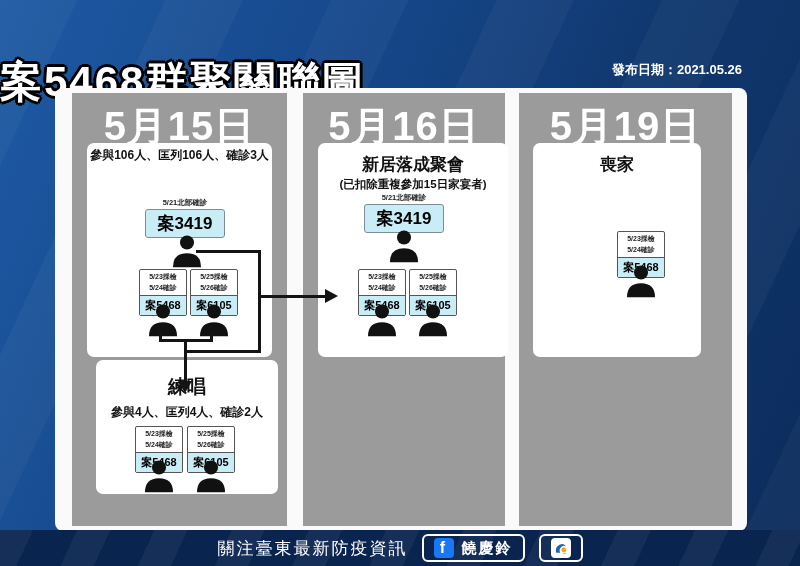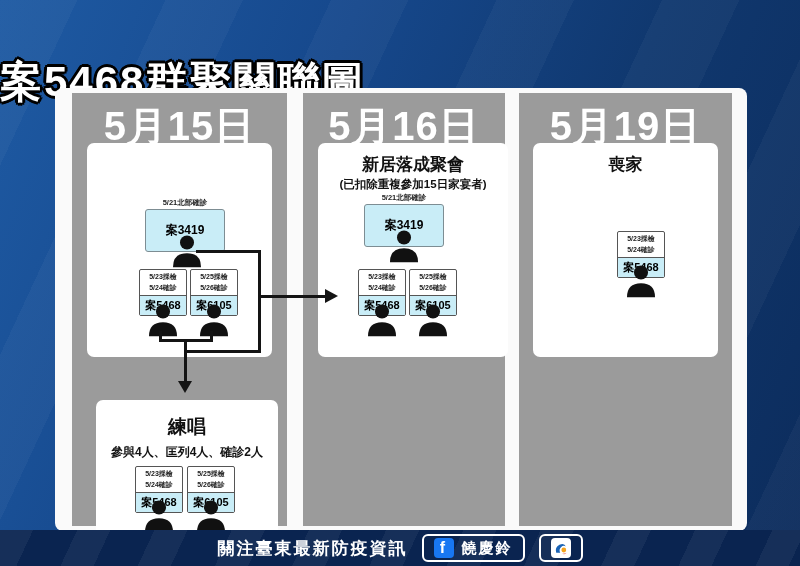--- a/index.html
+++ b/index.html
@@ -15,79 +15,81 @@
   .pubdate{position:absolute;top:61px;right:58px;color:#fff;font-size:13px;font-weight:700;}
   .panel{position:absolute;left:55px;top:88px;width:692px;height:443px;
     background:#fafafa;border-radius:8px;}
   .col{position:absolute;top:5px;height:433px;background:var(--column_gray,#9b9b9b);}
   .col-1{left:17px;width:215px;}
   .col-2{left:248px;width:202px;}
   .col-3{left:464px;width:213px;}
   .col-date{text-align:center;padding-top:6px;font-size:40px;font-weight:800;color:#fff;letter-spacing:1px;}
   .card{position:absolute;background:#fff;border-radius:7px;z-index:2;}
   .card-a{left:87px;top:143px;width:185px;height:214px;}
-  .card-b{left:96px;top:400px;width:182px;height:157px;}
+  .card-b{left:96px;top:360px;width:182px;height:134px;}
   .card-c{left:318px;top:143px;width:190px;height:214px;}
-  .card-d{left:533px;top:143px;width:185px;height:214px;}
+  .card-d{left:533px;top:143px;width:168px;height:214px;}
   .card-title{text-align:center;margin-top:10px;font-size:17px;font-weight:800;color:#111;}
   .card-title-big{font-size:19px;margin-top:14px;}
   .card-stats{text-align:center;margin-top:4px;font-size:12px;font-weight:700;color:#111;}
   .card-note{text-align:center;margin-top:1px;font-size:11.5px;font-weight:700;color:#111;}
   .case-plain{position:absolute;width:80px;text-align:center;}
   .case-plain .case-tag{font-size:7.5px;font-weight:700;color:#222;line-height:1.2;}
   .case-plain .case-badge{margin-top:2px;background:var(--badge_bg,#c9edf7);
-    border:1px solid #7d8d93;border-radius:3px;font-size:12px;font-weight:800;color:#000;padding:12px 0;}
+    border:1px solid #7d8d93;border-radius:3px;font-size:17px;font-weight:800;color:#000;padding:2px 0;}
   .case-boxed{position:absolute;width:48px;border:1px solid #555;border-radius:2px;
     text-align:center;background:#fff;}
   .case-boxed .case-tag{white-space:pre-line;font-size:7px;font-weight:700;color:#222;
     line-height:1.5;padding:2px 0;border-bottom:1px solid #555;}
   .case-boxed .case-badge{background:var(--badge_bg,#c9edf7);font-size:11px;font-weight:800;
     color:#000;padding:2px 0;}
   .person{position:absolute;width:34px;height:33px;}
   .person svg{display:block;width:100%;height:100%;}
   .overlay{position:absolute;inset:0;z-index:3;pointer-events:none;}
   .cline{position:absolute;background:#141414;}
   .arrow-right{position:absolute;width:0;height:0;
     border-top:7px solid transparent;border-bottom:7px solid transparent;border-left:13px solid #141414;}
   .arrow-down{position:absolute;width:0;height:0;
     border-left:7px solid transparent;border-right:7px solid transparent;border-top:12px solid #141414;}
   .footer{position:absolute;left:0;bottom:0;width:100%;height:36px;background:#0a2450;z-index:4;
     display:flex;align-items:center;justify-content:center;gap:14px;}
   .footer::before{content:"";position:absolute;inset:0;
     background:repeating-linear-gradient(115deg,rgba(255,255,255,0.05) 0 30px,rgba(255,255,255,0) 30px 70px);}
-  .footer-label{position:relative;color:#fff;font-size:17px;font-weight:700;letter-spacing:2px;}
+  .footer-label{position:relative;color:#fff;font-size:17px;font-weight:400;letter-spacing:2px;}
   .footer-btn{position:relative;display:flex;align-items:center;gap:8px;border:2px solid #fff;
     border-radius:6px;padding:2px 10px;color:#fff;font-size:15px;font-weight:800;
     letter-spacing:2px;background:transparent;cursor:pointer;}
   .fb-icon{width:20px;height:20px;border-radius:4px;background:var(--facebook_blue,#1877f2);
     color:#fff;font-weight:800;font-size:16px;line-height:20px;text-align:center;}
   .tt-icon{width:20px;height:20px;border-radius:4px;background:#fff;display:flex;
     align-items:center;justify-content:center;}
   .tt-icon svg{width:16px;height:16px;display:block;}
 </style>
 </head>
 <body>
 
 <div class="page">
 
   <div class="title">案5468群聚關聯圖</div>
+  <div class="pubdate">發布日期：2021.05.26</div>
 
   <div class="panel">
     <div class="col col-1">
       <div class="col-date">5月15日</div>
     </div>
     <div class="col col-2">
       <div class="col-date">5月16日</div>
     </div>
     <div class="col col-3">
       <div class="col-date">5月19日</div>
     </div>
   </div>
 
   <div class="card card-a">
+    <div class="card-stats">參與106人、匡列106人、確診3人</div>
     <div class="case-plain" style="left:58px;top:55px;">
       <div class="case-tag">5/21北部確診</div>
       <div class="case-badge">案3419</div>
     </div>
     <div class="person" style="left:83px;top:92px;">
       <svg viewBox="0 0 40 40">
           <circle cx="20" cy="9" r="8.5" fill="#111"></circle>
           <path d="M3 39 q0 -17 17 -17 q17 0 17 17 z" fill="#111"></path>
         </svg>
     </div>

